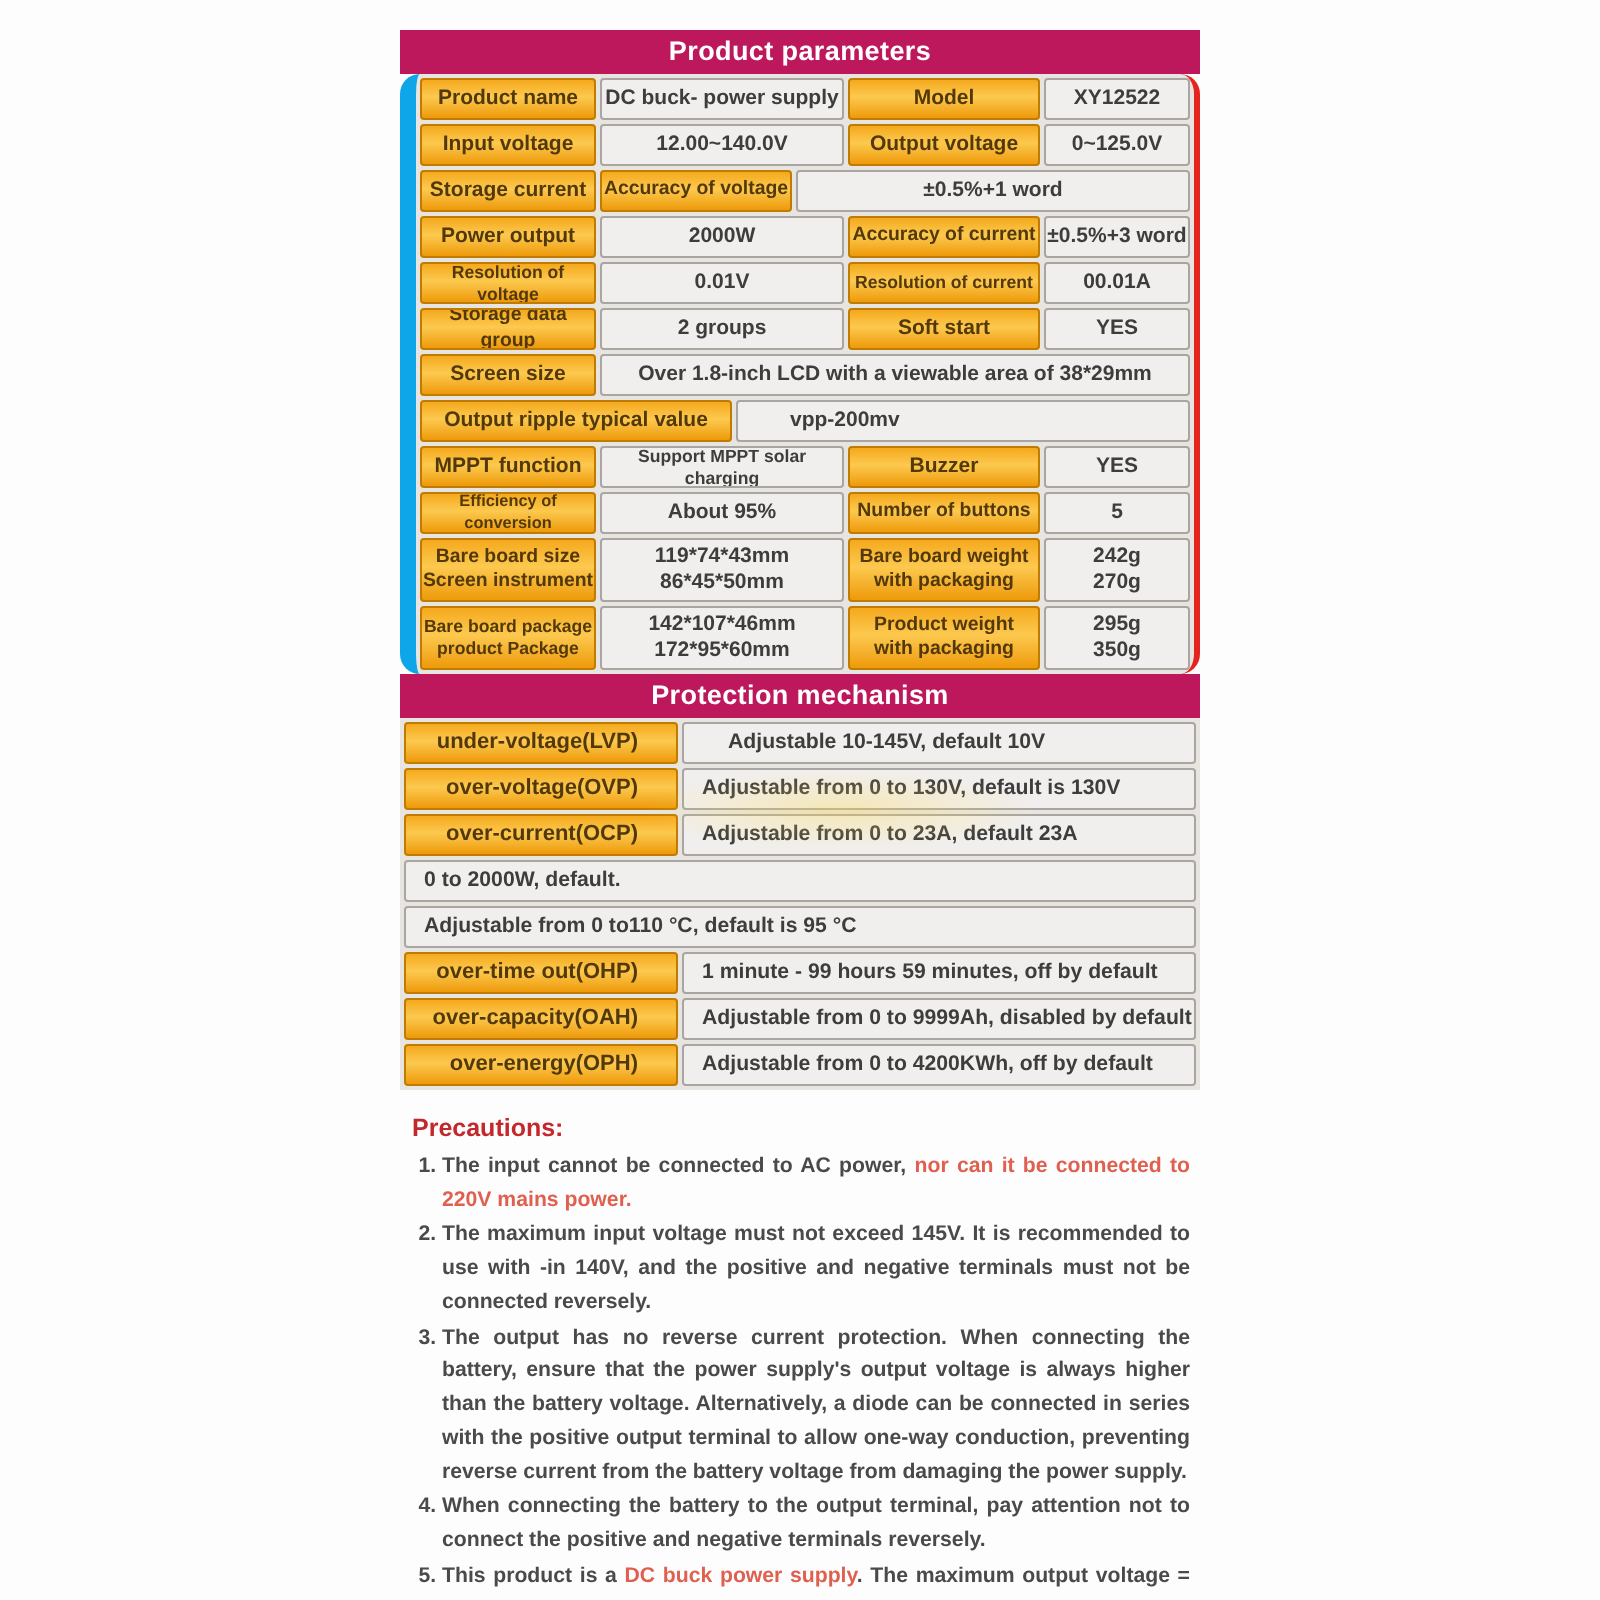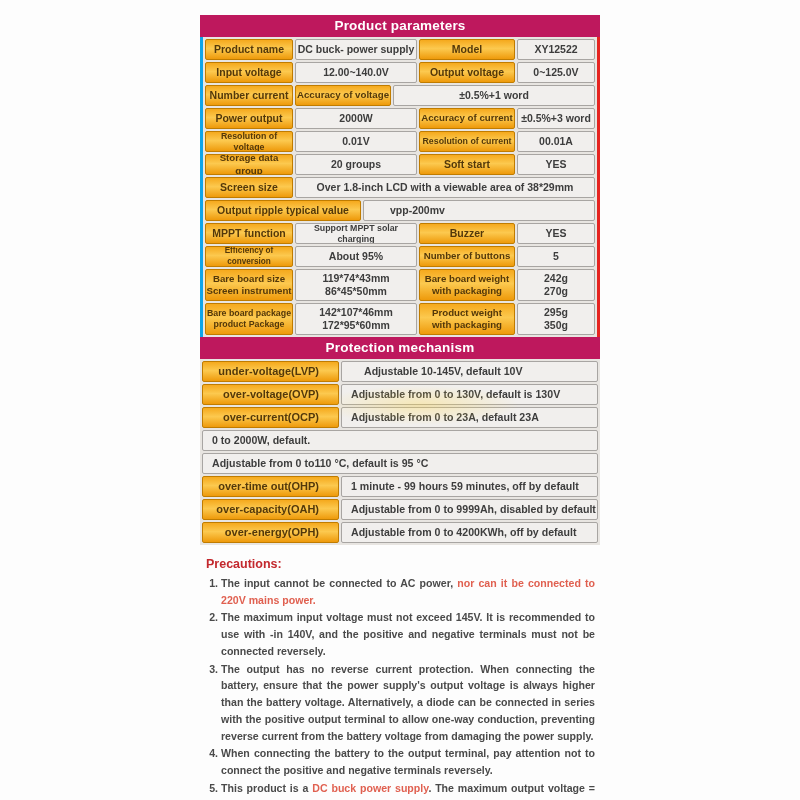--- a/index.html
+++ b/index.html
@@ -25,22 +25,23 @@
     letter-spacing:.2px;
   }
   .tbl-wrap{
     background:#e8e5e1;
     padding:2px;
     display:flex;
     flex-direction:column;
     gap:2px;
   }
   .red-sides{
-    border-left:3px solid #0ea5e9;
+    border-left:8px solid #0ea5e9;
     border-right:3px solid #e52420;
+    border-radius:10px;
   }
   .row{display:flex;gap:2px;height:21px;}
   .row.tall{height:32px;}
   .cell{
     display:flex;align-items:center;justify-content:center;
     text-align:center;border-radius:2px;
     font-size:10.5px;
     overflow:hidden;
   }
   .cell span{white-space:pre-line;line-height:1.25;}
@@ -124,21 +125,21 @@
       <div class="cell lbl w-l2">
           <span>Output voltage</span>
         </div>
       <div class="cell val w-v2">
           <span>0~125.0V</span>
         </div>
     </div>
 
     <div class="row">
       <div class="cell lbl w-l1">
-          <span>Number current</span>
+          <span>Storage current</span>
         </div>
       <div class="cell lbl w-l2 f10">
           <span>Accuracy of voltage</span>
         </div>
       <div class="cell val w-v2">
           <span>±0.5%+1 word</span>
         </div>
     </div>
 
     <div class="row">
@@ -169,21 +170,21 @@
       <div class="cell val w-v2">
           <span>00.01A</span>
         </div>
     </div>
 
     <div class="row">
       <div class="cell lbl w-l1 f10">
           <span>Storage data group</span>
         </div>
       <div class="cell val w-v1">
-          <span>20 groups</span>
+          <span>2 groups</span>
         </div>
       <div class="cell lbl w-l2">
           <span>Soft start</span>
         </div>
       <div class="cell val w-v2">
           <span>YES</span>
         </div>
     </div>
 
     <div class="row">

